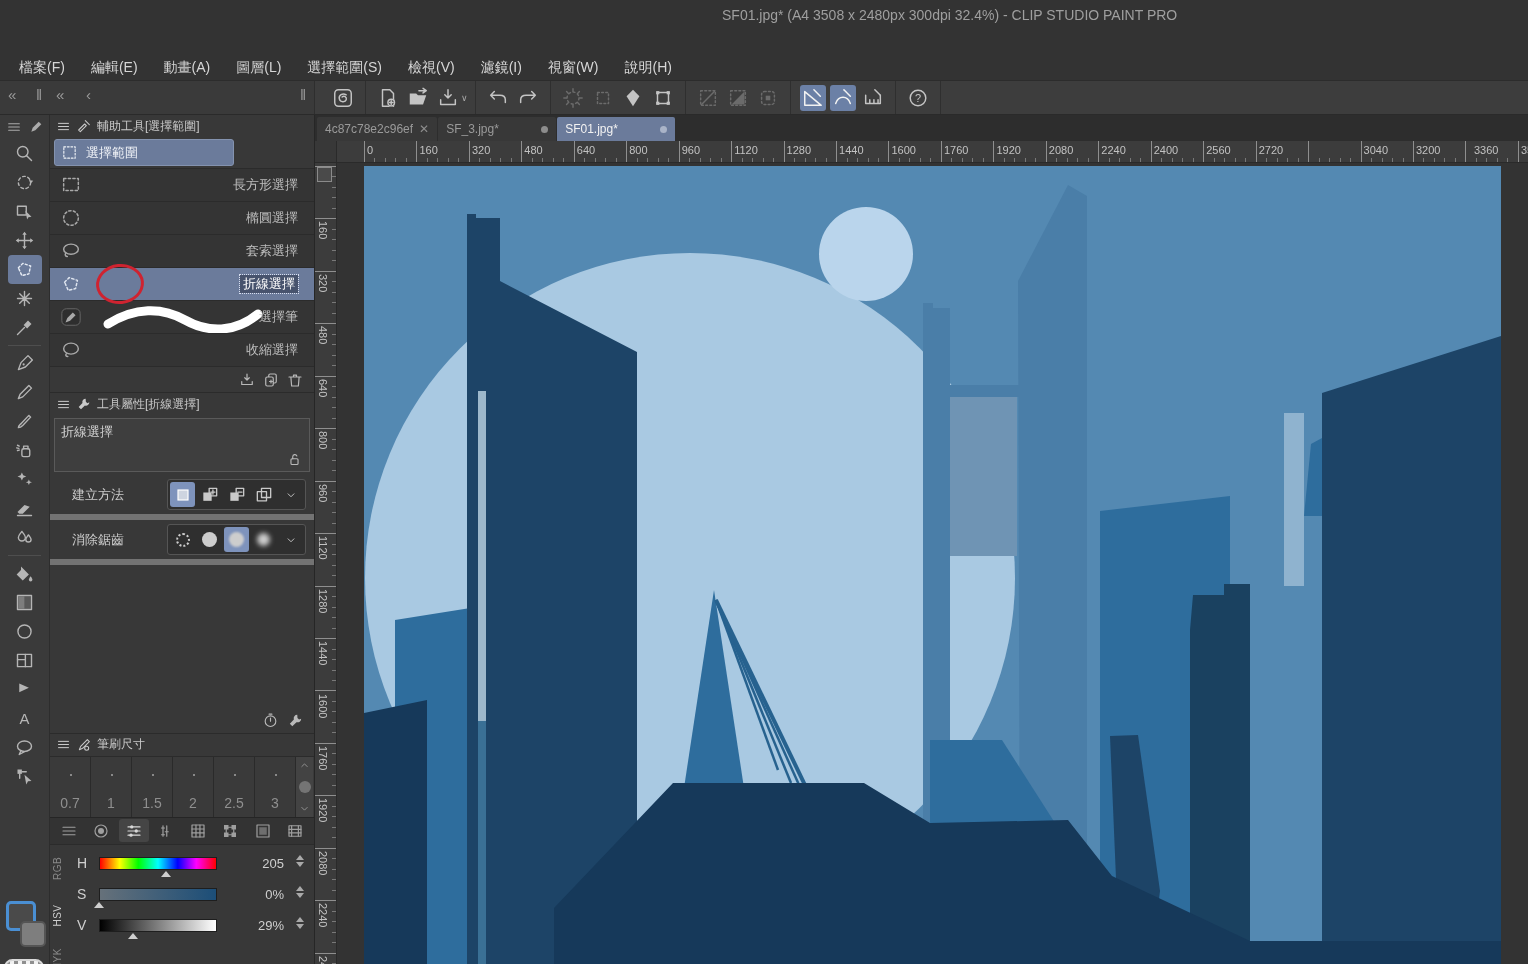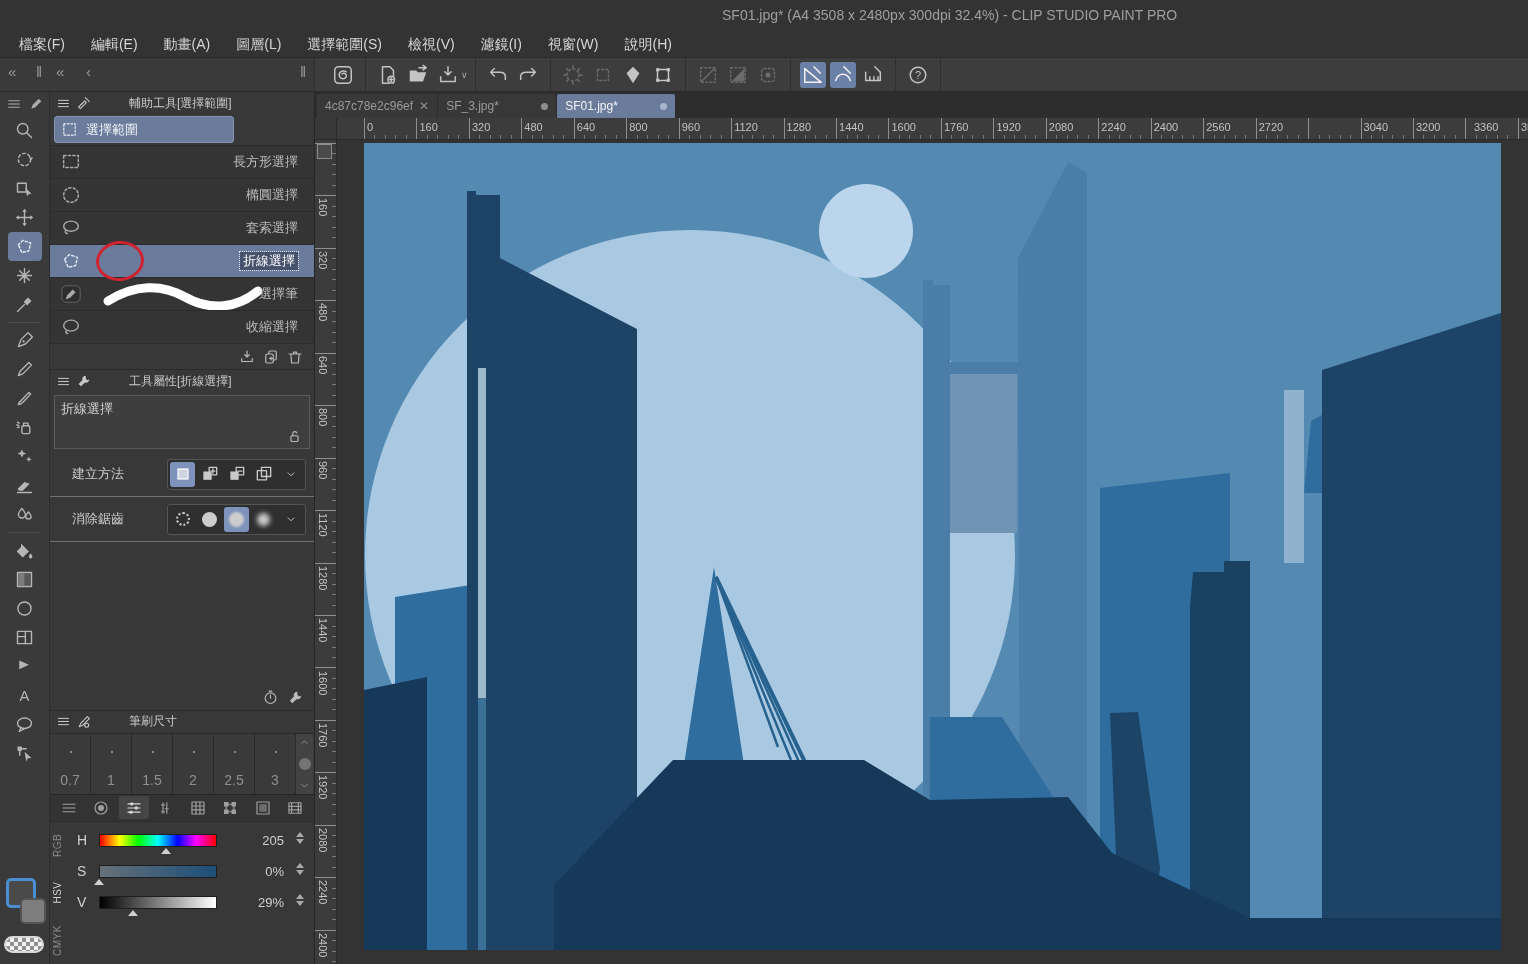--- a/index.html
+++ b/index.html
@@ -2,21 +2,21 @@
 <html><head>
 <meta charset="utf-8">
 <style>
   html,body{margin:0;padding:0;background:#222;}
   *{box-sizing:border-box;user-select:none;}
   .app{position:relative;width:1528px;height:964px;background:#333;overflow:hidden;
        font-family:"Liberation Sans","DejaVu Sans",sans-serif;color:#c8c8c8;}
   
   .titlebar{position:relative;height:30px;background:#333;color:#9f9f9f;font-size:14px;line-height:30px;}
   .titlebar span{position:absolute;left:722px;white-space:nowrap;}
-  .menubar{height:28px;background:#333;display:flex;align-items:center;padding-left:6px;border-bottom:1px solid #2c2c2c;}
+  .menubar{height:28px;background:#333;display:flex;align-items:center;padding-left:6px;border-bottom:1px solid #2c2c2c;margin-top:23px;}
   .menubar .mi{padding:0 13px;font-size:14px;color:#d6d6d6;line-height:28px;cursor:default;}
   .cmdbar{height:34px;background:#3d3d3d;display:flex;border-bottom:1px solid #2a2a2a;}
   .dockhead{width:315px;background:#3a3a3a;position:relative;color:#9a9a9a;font-size:15px;border-right:1px solid #2e2e2e;}
   .dockhead b{position:absolute;top:5px;font-weight:normal;}
   .cmdicons{flex:1;display:flex;align-items:center;padding-left:6px;}
   .cgroup{display:flex;align-items:center;padding:0 7px;height:100%;border-right:1px solid #2f2f2f;}
   .cbtn{width:26px;height:26px;margin:0 2px;display:flex;align-items:center;justify-content:center;border-radius:3px;color:#c4c4c4;}
   .cbtn.dis{color:#6b6b6b;}
   .cbtn.act{background:#6b80a6;color:#f2f2f2;}
   .chev{color:#a9a9a9;font-size:9px;margin-left:-2px;}
@@ -29,36 +29,36 @@
   .tbtn.sel{background:#6b7b9b;color:#e8edf5;}
   .tdiv{height:1px;background:#4e4e4e;margin:3px 8px;}
   .swatches{position:absolute;left:0;top:782px;width:50px;height:90px;}
   .swmain{position:absolute;left:6px;top:4px;width:30px;height:30px;background:#4a4a4a;border:3px solid #4a8fd3;border-radius:5px;}
   .swsub{position:absolute;left:20px;top:24px;width:26px;height:26px;background:#7e7e7e;border:2px solid #555;border-radius:5px;}
   .swtrans{position:absolute;left:4px;top:62px;width:40px;height:17px;border:2px solid #d9d9d9;border-radius:9px;
            background:repeating-conic-gradient(#f2f2f2 0 90deg,#8f8f8f 0 180deg) 0 0/8px 8px;}
   
   .panelcol{width:265px;background:#383838;border-right:1px solid #262626;display:flex;flex-direction:column;}
   .phead{height:22px;display:flex;align-items:center;gap:5px;padding:0 6px;background:#383838;color:#c9c9c9;font-size:12px;}
-  .phead .ptitle{white-space:nowrap;margin-left:32px;}
+  .phead .ptitle{white-space:nowrap;}
   .grouprow{height:32px;background:#383838;border-bottom:1px solid #2b2b2b;padding:2px 0 2px 4px;}
   .groupbtn{width:180px;height:27px;background:#6b7b9b;border:1px solid #8493af;border-radius:3px;display:flex;align-items:center;gap:8px;padding-left:6px;color:#f0f3f8;font-size:13px;}
   .toollist{background:#7f1d1d;}
   .toolrow{height:33px;display:flex;align-items:center;border-bottom:1px solid #2b2b2b;position:relative;background:#343434;}
   .toolrow.sel{background:#6b7b9b;}
   .toolrow .ticon{width:26px;height:26px;margin-left:8px;color:#a9a9a9;display:flex;align-items:center;justify-content:center;}
   .toolrow.sel .ticon{color:#dfe5ef;}
   .toolrow .tlabel{position:absolute;right:16px;font-size:13px;color:#bdbdbd;}
   .toolrow.sel .tlabel{color:#fff;background:rgba(28,36,54,.45);outline:1px dotted #d8dff0;padding:0 3px;}
   .squig{position:absolute;left:50px;top:2px;pointer-events:none;}
   .redcircle{position:absolute;left:46px;top:-4px;width:48px;height:40px;border:3.5px solid #cf2330;border-radius:50%;transform:rotate(-6deg);pointer-events:none;z-index:5;}
   .listfoot{height:26px;background:#383838;display:flex;justify-content:flex-end;align-items:center;gap:6px;padding-right:10px;color:#b9b9b9;border-bottom:1px solid #2b2b2b;}
   .propname{margin:3px 4px;height:54px;background:#3e3e3e;border:1px solid #5a5a5a;position:relative;font-size:13px;color:#d2d2d2;padding:4px 6px;}
   .plock{position:absolute;right:6px;bottom:3px;color:#b9b9b9;}
-  .proprow{height:45px;display:flex;align-items:center;padding:0 8px 0 22px;color:#cccccc;font-size:13px;border-bottom:1px solid #737373;}
+  .proprow{height:45px;display:flex;align-items:center;padding:0 8px 0 22px;color:#cccccc;font-size:13px;border-bottom:6px solid #737373;}
   .proprow .plabel{flex:1;}
   .btngroup{display:flex;align-items:center;background:#2f2f2f;border:1px solid #555;border-radius:3px;padding:2px;gap:2px;}
   .mbtn{width:25px;height:25px;display:flex;align-items:center;justify-content:center;border-radius:3px;color:#c9c9c9;}
   .mbtn.sel{background:#7e93bc;color:#fff;}
   .aacirc{display:block;width:15px;height:15px;border-radius:50%;background:#cdcdcd;}
   .aa0{background:none;border:2.5px dotted #cdcdcd;width:14px;height:14px;}
   .aa2{filter:blur(1.3px);}
   .aa3{filter:blur(2.6px);width:13px;height:13px;}
   .propfill{flex:1;background:#383838;}
   .propfoot{height:26px;display:flex;justify-content:flex-end;align-items:center;gap:8px;padding-right:10px;color:#b9b9b9;border-bottom:1px solid #2b2b2b;}

